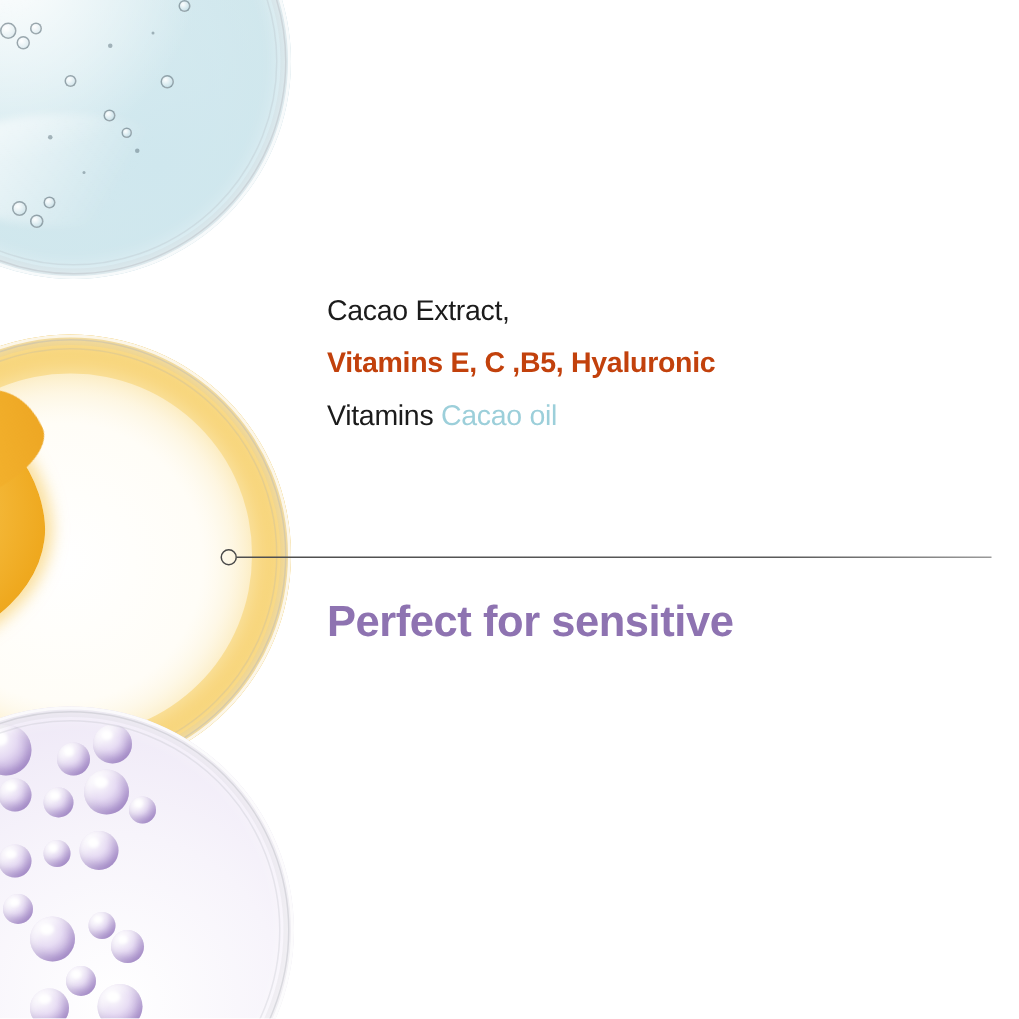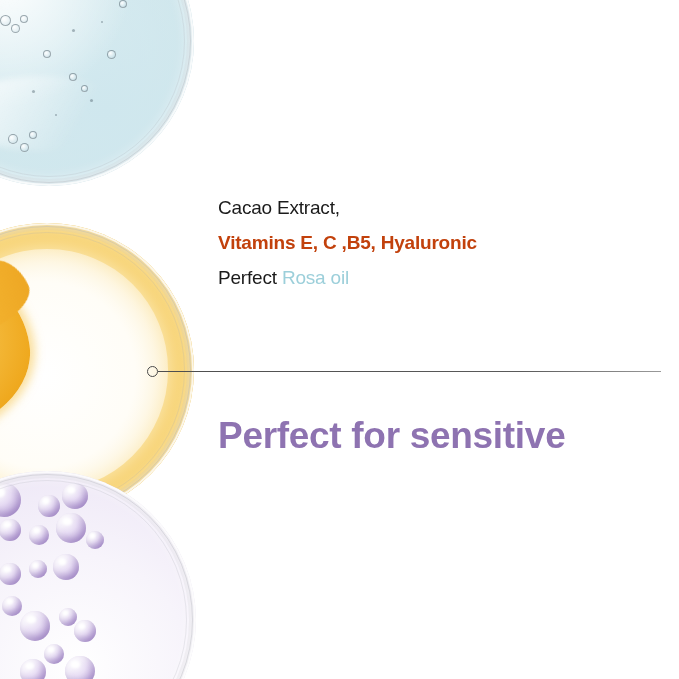--- a/index.html
+++ b/index.html
@@ -110,22 +110,22 @@
   #divider .node{
     position:absolute;left:0;top:0;width:11px;height:11px;border-radius:50%;
     border:1.4px solid #4a4a4a;background:transparent;box-sizing:border-box;
   }
   #divider .rule{
     position:absolute;left:11px;top:5px;right:0;height:1.4px;
     background:linear-gradient(90deg,#4e4e4e 0%,#5a5a5a 72%,#9a9a9a 100%);
   }
 
   #tagline{
-    position:absolute;left:218px;top:418px;width:420px;
-    font-size:37px;line-height:35px;font-weight:bold;letter-spacing:-.3px;
+    position:absolute;left:218px;top:398px;width:420px;
+    font-size:29px;line-height:35px;font-weight:bold;letter-spacing:-.3px;
     color:#8e73b1;
   }
   #tagline .tl{display:block;white-space:nowrap;}
 </style>
 </head>
 <body>
 
 <div id="root">
 
   <div class="dish" id="dish-blue">
@@ -196,21 +196,21 @@
     <div class="pbub" style="left:56%;top:62%;width:30px;height:30px;"></div>
 
     <div class="glassline2"></div>
     <div class="glassline"></div>
     <div class="rim"></div>
   </div>
 
   <div id="ingredients">
     <div class="ln">Cacao Extract,</div>
     <div class="ln gold">Vitamins E, C ,B5, Hyaluronic</div>
-    <div class="ln"><span>Perfect </span><span class="seed">Rosa oil</span></div>
+    <div class="ln"><span>Vitamins </span><span class="seed">Cacao oil</span></div>
   </div>
 
   <div id="divider">
     <div class="node"></div>
     <div class="rule"></div>
   </div>
 
   <div id="tagline">
     <span class="tl">Perfect for sensitive</span>
   </div>

